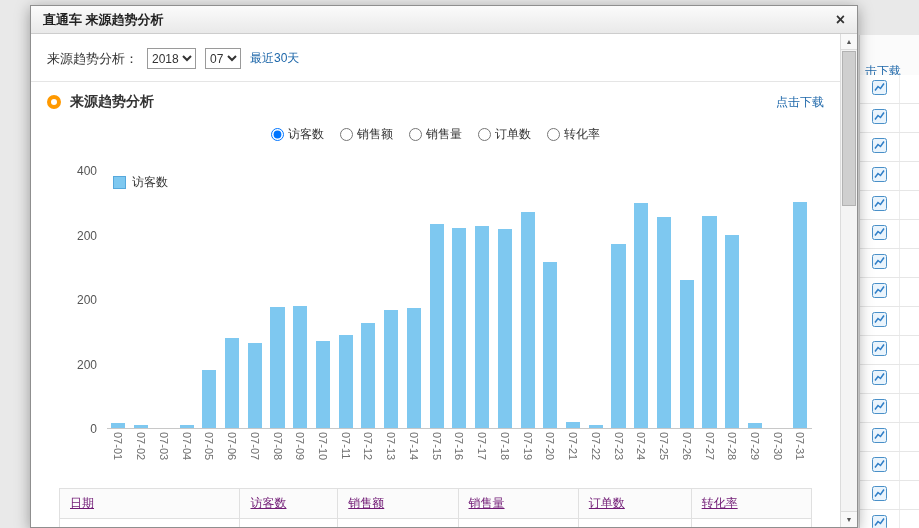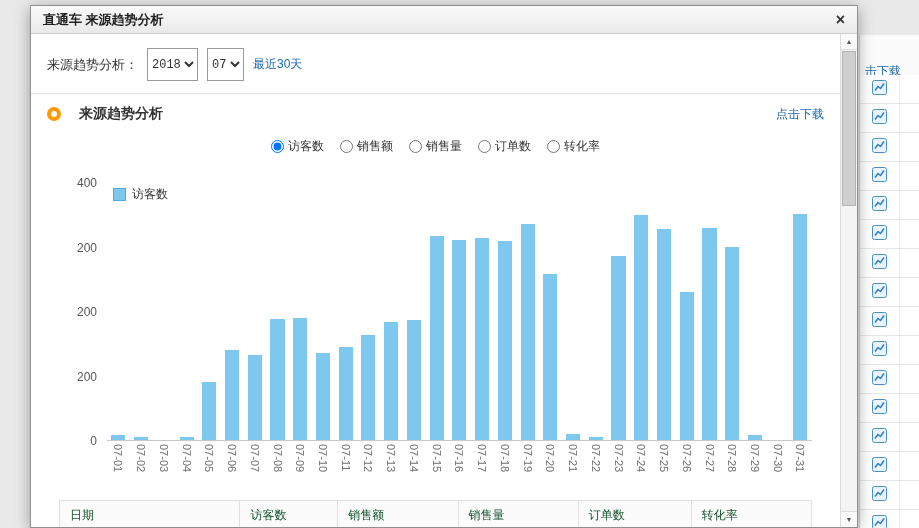--- a/index.html
+++ b/index.html
@@ -25,24 +25,24 @@
   .modal { position:absolute; left:30px; top:5px; width:828px; height:523px; background:#fff;
            border:1px solid #8f8f8f; box-shadow:0 3px 14px rgba(0,0,0,0.35); }
   .modal-header { height:28px; background:linear-gradient(#fbfbfb,#e9e9e9); border-bottom:1px solid #cdcdcd;
                   display:flex; align-items:center; justify-content:space-between; padding:12px 12px; }
   .modal-title { font-size:13px; font-weight:bold; color:#222; }
   .close-btn { font-size:16px; font-weight:bold; color:#333; cursor:pointer; line-height:1; }
   .modal-body { position:relative; height:493px; overflow:hidden; }
   .content { margin-right:17px; }
 
   .filter-row { display:flex; align-items:center; gap:9px; padding:14px 0 0 16px; font-size:13px; color:#333; }
-  .filter-row select { font-size:12px; color:#333; border:1px solid #9a9a9a; background:#fff; height:33px;font-family:Liberation Mono, monospace; }
+  .filter-row select { font-size:12px; color:#333; border:1px solid #9a9a9a; background:#fff; height:21px; }
   .divider { border-bottom:1px solid #e5e5e5; margin-top:12px; }
 
-  .section-row { display:flex; align-items:center; padding:11px 16px 0 16px;gap:9px; }
+  .section-row { display:flex; align-items:center; padding:11px 16px 0 16px; }
   .ring-icon { width:14px; height:14px; border:4px solid #ff9900; border-radius:50%; background:#fff; flex:0 0 auto; }
   .section-title { font-weight:bold; font-size:14px; color:#333; margin-left:9px; flex:1; }
 
   .metric-row { display:flex; justify-content:center; gap:16px; margin-top:15px; font-size:12px; color:#333; }
   .metric { display:flex; align-items:center; gap:4px; cursor:pointer; }
   .metric input { width:13px; height:13px; margin:0; }
 
   .chart { display:flex; margin:28px 28px 0 28px; }
   .y-axis { width:48px; position:relative; height:258px; font-size:12px; color:#555; }
   .ytick { position:absolute; right:10px; transform:translateY(-50%); }
@@ -52,21 +52,21 @@
   .bar { width:62%; background:#7ec8f0; }
   .legend { position:absolute; top:3px; left:6px; display:flex; align-items:center; gap:6px; font-size:12px; color:#333; }
   .legend-swatch { width:13px; height:13px; background:#7ec8f0; border:1px solid #56a8dc; }
 
   .x-labels { display:flex; margin:3px 28px 0 28px; padding-left:48px; }
   .xlabel-slot { flex:1; display:flex; justify-content:center; }
   .xlabel-slot span { writing-mode:vertical-rl; font-size:11px; color:#707070; line-height:1.1; height:46px; }
 
   .data-table { width:calc(100% - 56px); margin:10px 28px 0 28px; border-collapse:collapse; font-size:12px; }
   .data-table th { border:1px solid #e0e0e0; background:#fbfbfb; text-align:left; padding:6px 10px; font-weight:normal; }
-  .data-table th span { color:#14532d; cursor:pointer; }
+  .data-table th span { color:#701a75; text-decoration:underline; cursor:pointer; }
   .data-table td { border:1px solid #e0e0e0; height:22px; }
 
   
   .scrollbar { position:absolute; top:0; right:0; bottom:0; width:17px; background:#f4f4f4; border-left:1px solid #dcdcdc; }
   .sb-btn { height:16px; background:#f9f9f9; border-bottom:1px solid #dddddd; display:flex; align-items:center; justify-content:center;
             font-size:7px; color:#555; cursor:pointer; }
   .sb-btn.down { position:absolute; bottom:0; left:0; right:0; border-top:1px solid #dddddd; border-bottom:none; }
   .sb-thumb { position:absolute; left:1px; right:1px; top:17px; height:155px; background:#cfcfcf; border:1px solid #b2b2b2; cursor:grab; }
 </style>
 </head>

